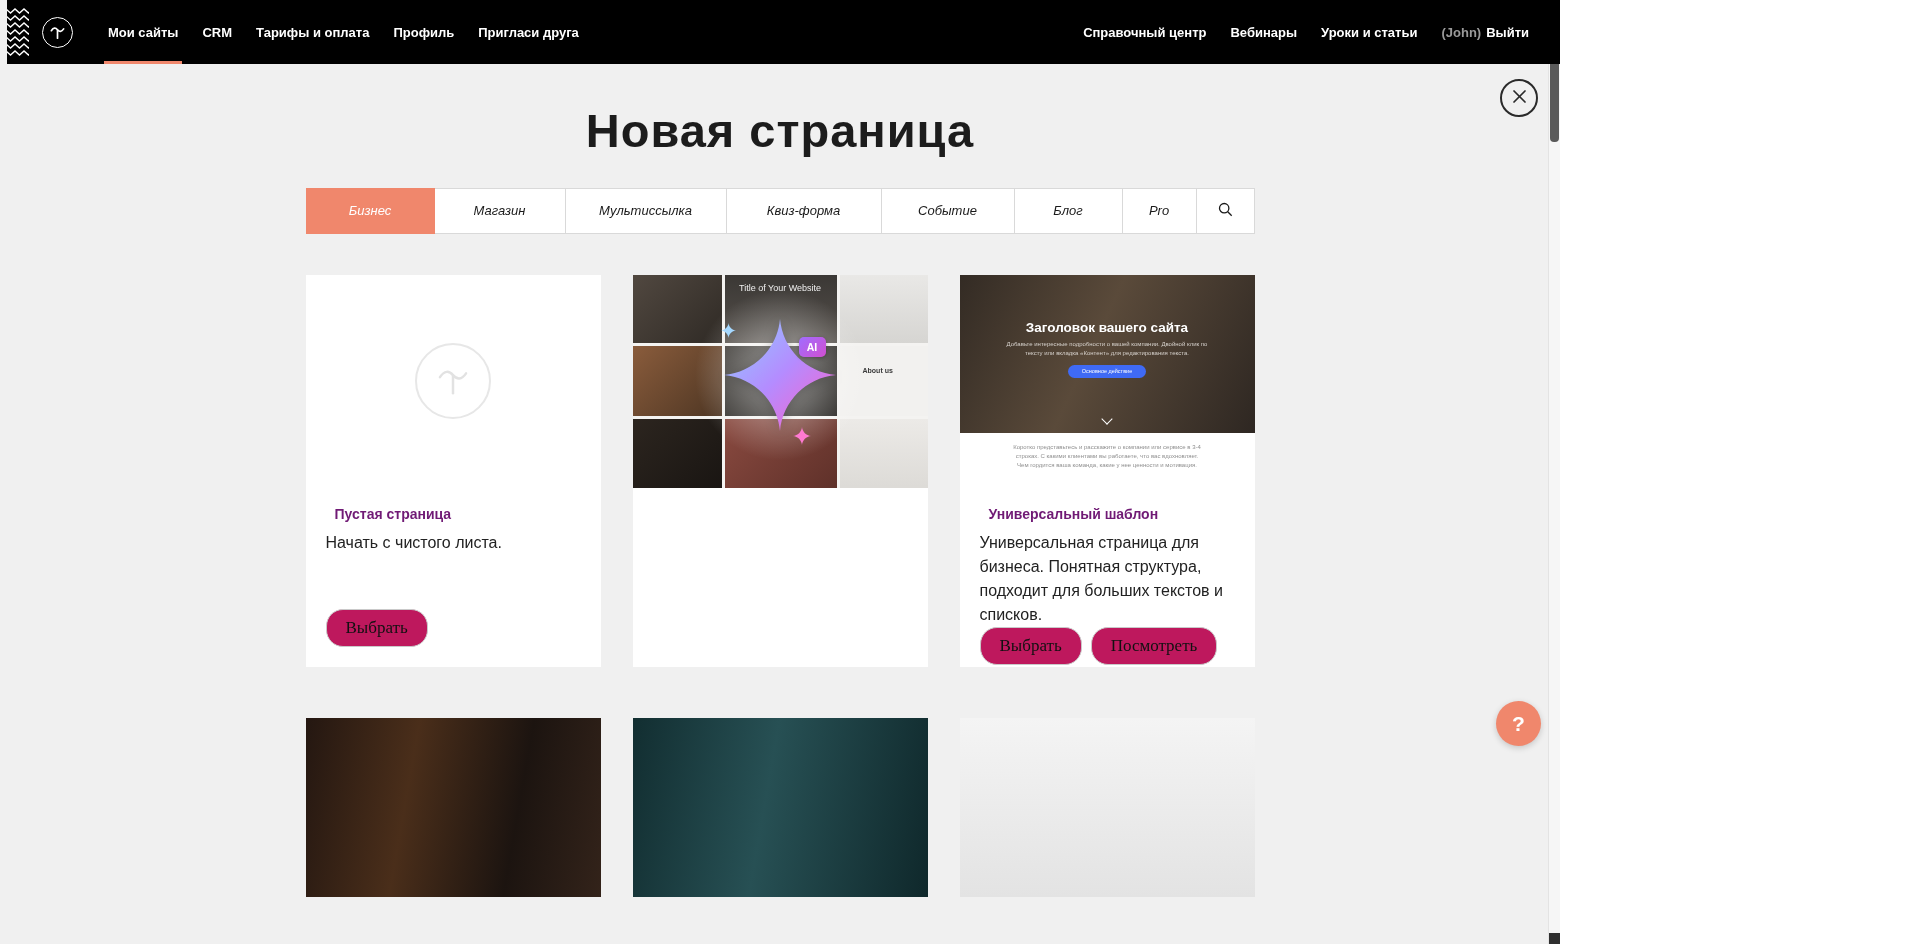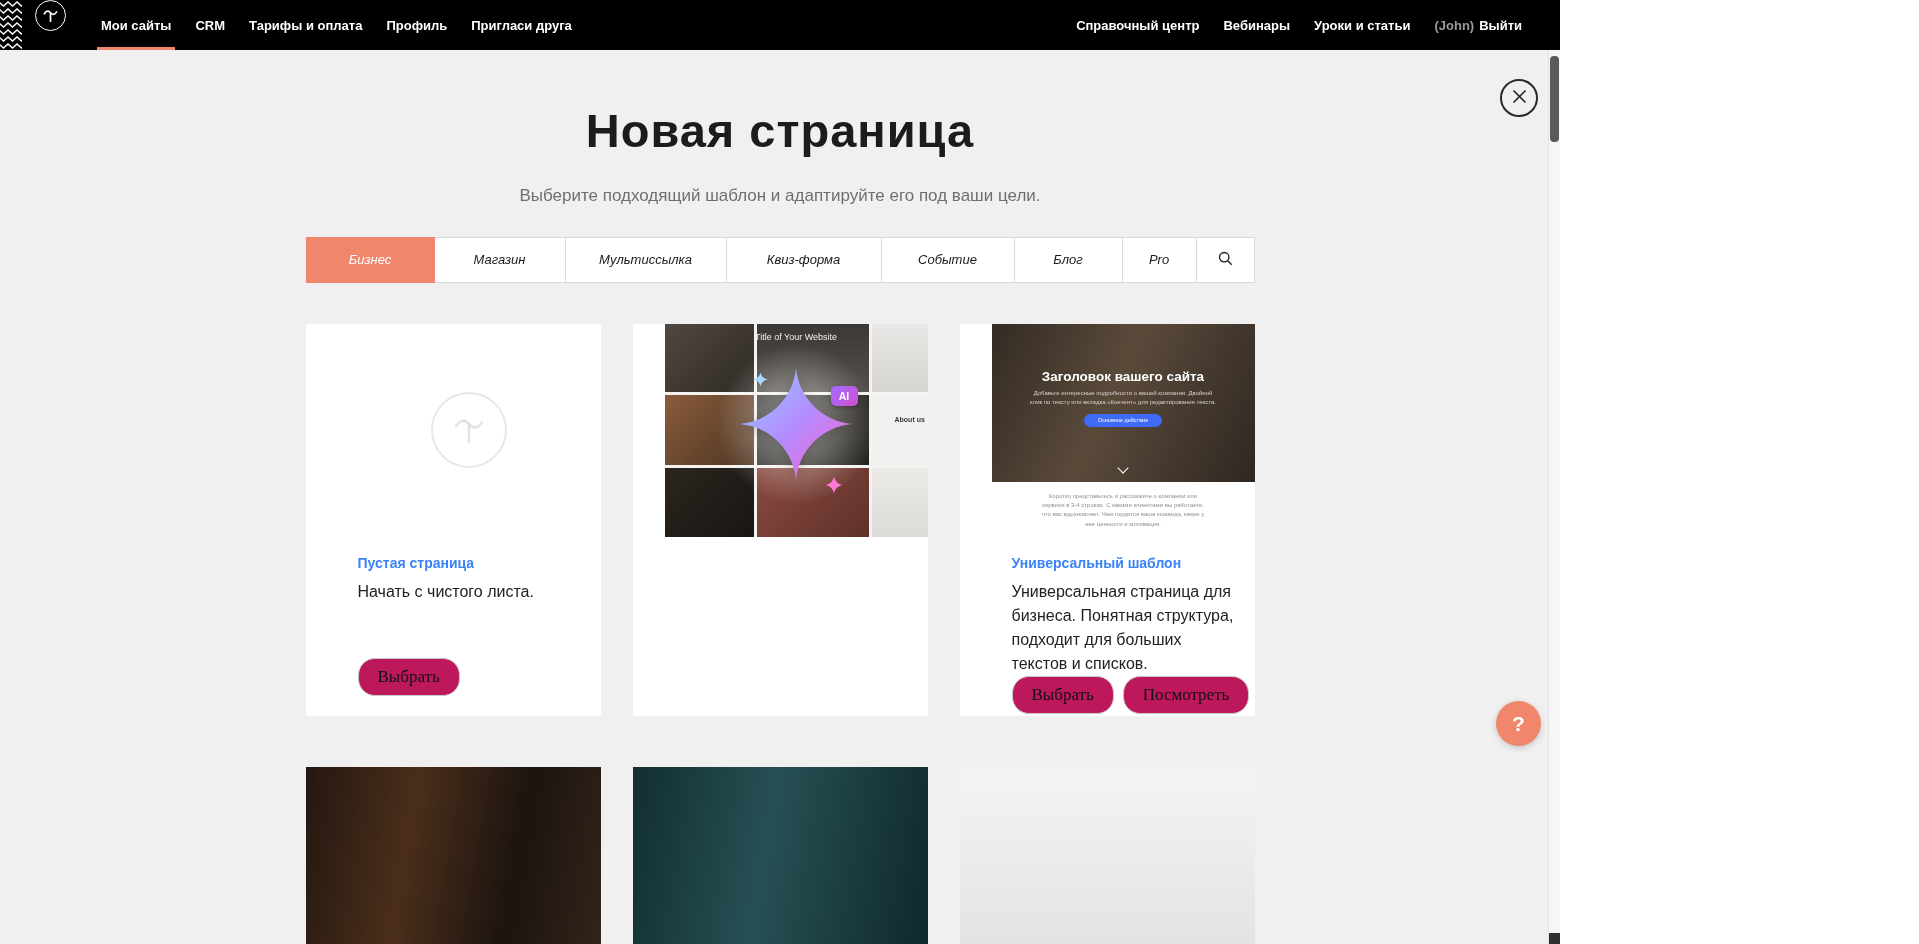--- a/index.html
+++ b/index.html
@@ -9,22 +9,22 @@
   }
   *{margin:0;padding:0;box-sizing:border-box;}
   html,body{overflow:hidden;}
   body{
     width:1919px;height:944px;position:relative;background:#ffffff;
     font-family:"Liberation Sans","DejaVu Sans",sans-serif;color:#111;
   }
   .viewport{position:absolute;left:0;top:0;width:1560px;height:944px;background:var(--page-bg);overflow:hidden;}
 
   
-  .navbar{position:absolute;left:0;top:0;width:1560px;height:50px;background:var(--navbar-bg);
-    display:flex;align-items:flex-start;z-index:6;}
+  .navbar{position:absolute;left:7px;top:0;width:1560px;height:64px;background:var(--navbar-bg);
+    display:flex;align-items:center;z-index:6;}
   .zigzag{width:22px;height:50px;flex:0 0 auto;}
   .logo{width:31px;height:31px;border:1.5px solid #fff;border-radius:50%;margin-left:13px;
     display:flex;align-items:center;justify-content:center;flex:0 0 auto;cursor:pointer;}
   .nav-left{display:flex;align-items:stretch;margin-left:23px;height:100%;}
   .nav-item{color:#fff;font-size:13px;font-weight:700;margin:0 12px;display:flex;align-items:center;
     position:relative;cursor:pointer;white-space:nowrap;text-decoration:none;}
   .nav-item.active::after{content:"";position:absolute;left:-4px;right:-4px;bottom:0;height:3px;background:var(--accent-orange);}
   .nav-right{margin-left:auto;display:flex;align-items:stretch;height:100%;padding-right:26px;}
   .user-name{color:#9a9a9a;font-weight:700;margin-right:5px;}
 
@@ -48,24 +48,24 @@
   .tab:nth-child(3){flex:0 0 161px;}
   .tab:nth-child(4){flex:0 0 155px;}
   .tab:nth-child(5){flex:0 0 133px;}
   .tab:nth-child(6){flex:0 0 108px;}
   .tab:nth-child(7){flex:0 0 74px;}
   .tab:nth-child(8){flex:0 0 58px;}
 
   
   .grid{width:949px;margin:41px auto 0;display:flex;gap:32px;}
   .grid-partial{margin-top:51px;}
-  .card{width:295px;height:392px;background:#fff;display:flex;flex-direction:column;text-align:left;padding-left:32px;}
+  .card{width:295px;height:392px;background:#fff;display:flex;flex-direction:column;text-align:left;}
   .card-preview{height:213px;position:relative;overflow:hidden;flex:0 0 auto;background:#fff;}
   .card-body{padding:18px 20px 20px;display:flex;flex-direction:column;flex:1;}
-  .card-title{font-size:14px;font-weight:700;color:#3b82f6;}
+  .card-title{font-size:14px;font-weight:700;color:#701a75;margin-left:9px;}
   .card-desc{font-size:16px;color:#222;line-height:1.5;margin-top:9px;}
   .card-actions{margin-top:auto;display:flex;gap:9px;}
   .pill-btn{border:1px solid #c9c9c9;background:#be185d;border-radius:17px;font-size:17px;color:#111;
     padding:8px 19px;cursor:pointer;font-family:Liberation Serif, serif;white-space:nowrap;}
 
   
   .blank-preview{display:flex;align-items:center;justify-content:center;height:213px;}
   .watermark{width:76px;height:76px;border:2px solid #e7e7e7;border-radius:50%;
     display:flex;align-items:center;justify-content:center;}
 
@@ -170,21 +170,20 @@
     <span>
       <svg width="15" height="15" viewBox="0 0 15 15" stroke="#2a2a2a" stroke-width="1.7" stroke-linecap="round">
         <path d="M2,2 L13,13"></path>
           <path d="M13,2 L2,13"></path>
       </svg>
     </span>
   </button>
 
   <main class="main">
     <h1 class="page-title">Новая страница</h1>
-    <p class="subtitle">Выберите подходящий шаблон и адаптируйте его под ваши цели.</p>
 
     <div class="tabs">
       <div class="tab active">Бизнес</div>
       <div class="tab">Магазин</div>
       <div class="tab">Мультиссылка</div>
       <div class="tab">Квиз-форма</div>
       <div class="tab">Событие</div>
       <div class="tab">Блог</div>
       <div class="tab">Pro</div>
       <div class="tab">

